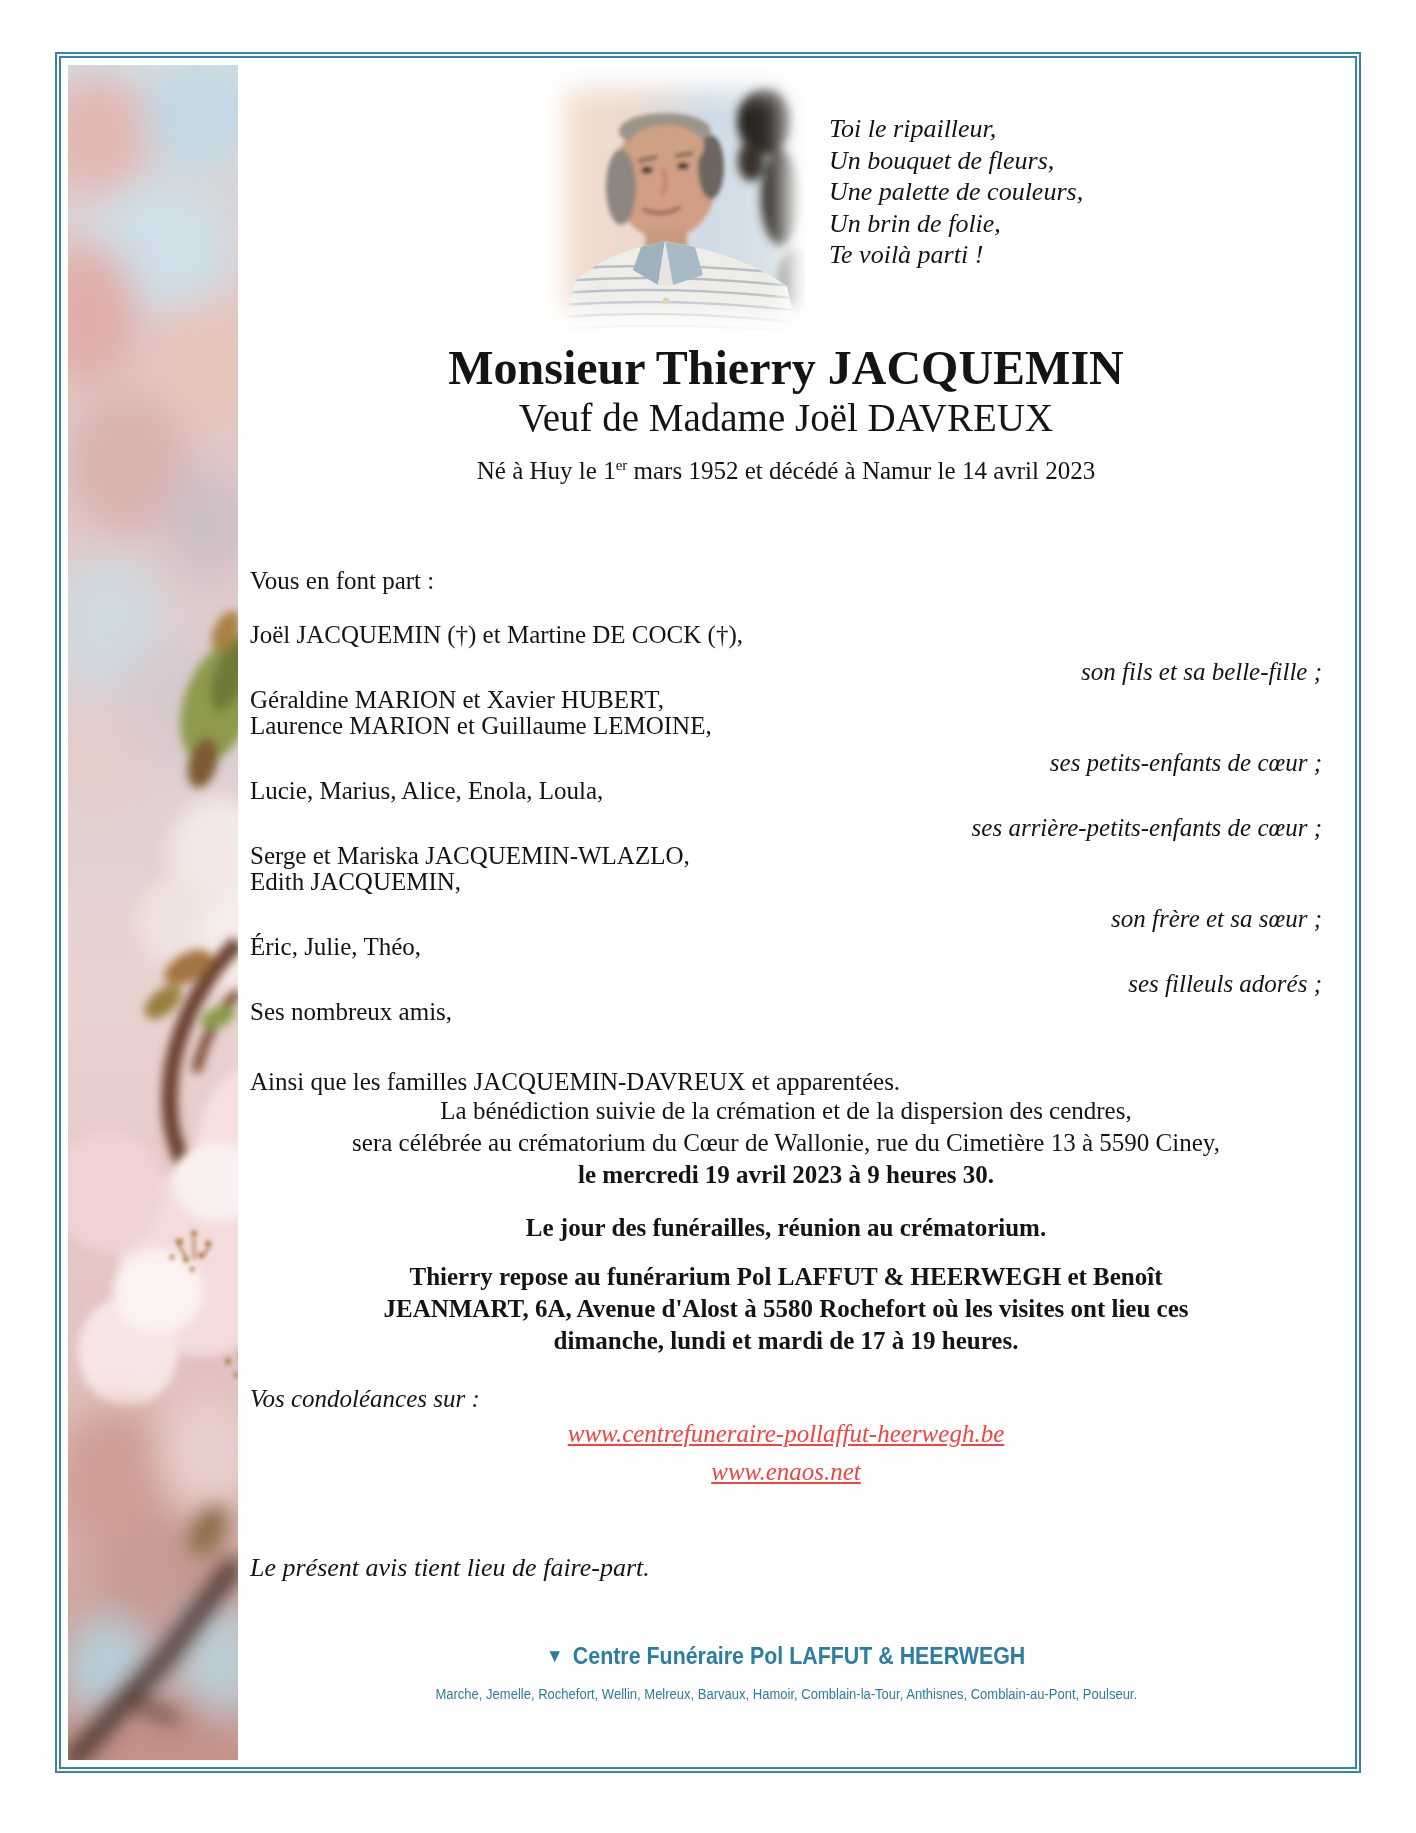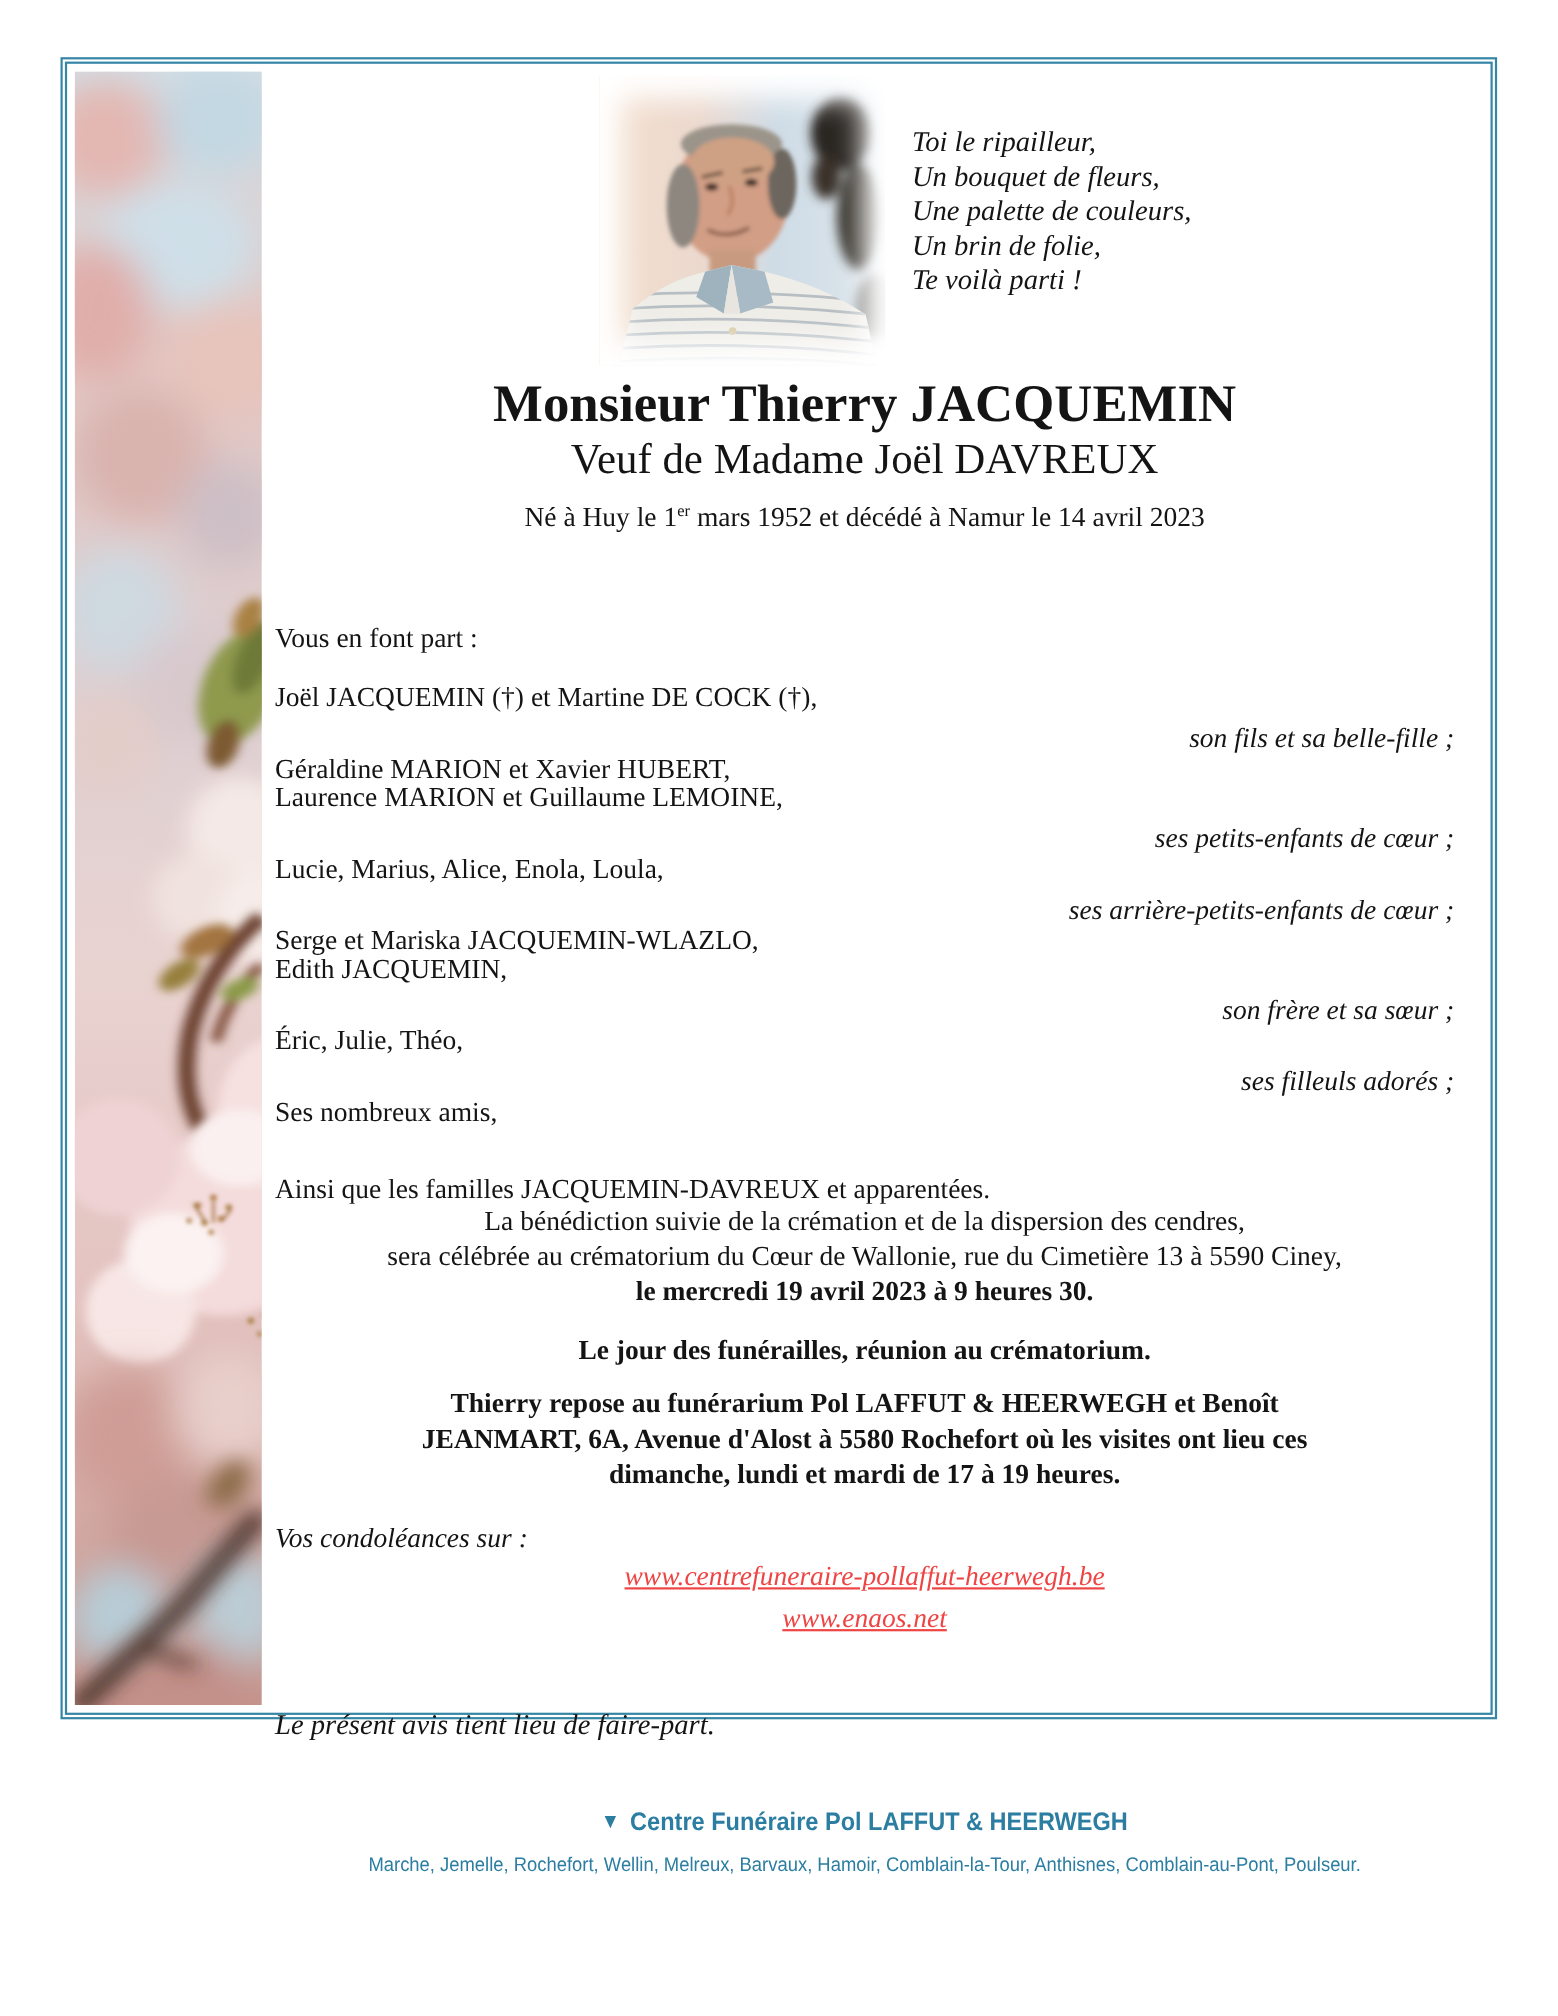--- a/index.html
+++ b/index.html
@@ -1,18 +1,18 @@
 <!DOCTYPE html>
 <html><head>
 <meta charset="utf-8">
 <style>
   html,body{margin:0;padding:0;background:#fff;}
   body{width:1416px;height:1833px;position:relative;overflow:hidden;
        font-family:"Liberation Serif",serif;color:#141414;}
-  .frame{position:absolute;left:55px;top:52px;width:1306px;height:1511px;
+  .frame{position:absolute;left:55px;top:52px;width:1306px;height:1721px;
          border:2px solid #3585a5;padding:2px;box-sizing:border-box;}
   .frame-inner{border:2px solid #3585a5;width:100%;height:100%;box-sizing:border-box;
          display:flex;padding:7px;}
   .strip{width:170px;height:100%;display:block;flex:0 0 170px;}
   .content{flex:1;padding:0 26px 0 12px;box-sizing:border-box;}
 
   .top-row{display:flex;margin-top:4px;height:265px;}
   .photo{position:relative;width:260px;height:263px;margin-left:295px;flex:0 0 260px;}
   .photo svg{display:block;width:260px;height:263px;}
   .photo::after{content:"";position:absolute;inset:0;box-shadow:inset 0 0 26px 20px #fff;}
@@ -36,21 +36,21 @@
   .repose{margin-top:17px;}
   .condo-label{font-size:25px;font-style:italic;text-align:left;line-height:32px;margin-top:26px;}
   .link-line{text-align:center;line-height:32px;margin-top:3px;}
   .link-line a{color:#ef4444;font-size:25px;font-style:italic;text-decoration:underline;}
 
   .notice{font-size:26px;font-style:italic;line-height:30px;margin-top:62px;}
 
   .footer{font-family:"Liberation Sans",sans-serif;color:#2b7da1;text-align:center;}
   .company{font-size:23px;font-weight:bold;line-height:30px;margin-top:58px;}
   .company .mark{font-size:19px;margin-right:10px;position:relative;top:-2px;}
-  .locations{font-size:18px;line-height:22px;margin-top:10px;}
+  .locations{font-size:14px;line-height:22px;margin-top:10px;}
   .phone{font-size:16px;line-height:20px;margin-top:9px;}
   .squeeze{display:inline-block;transform:scaleX(0.93);transform-origin:center;white-space:nowrap;}
 </style>
 </head>
 <body>
 
 <div class="frame">
  <div class="frame-inner">
 
   <svg class="strip" viewBox="0 0 170 1700" preserveAspectRatio="none" xmlns="http://www.w3.org/2000/svg">

